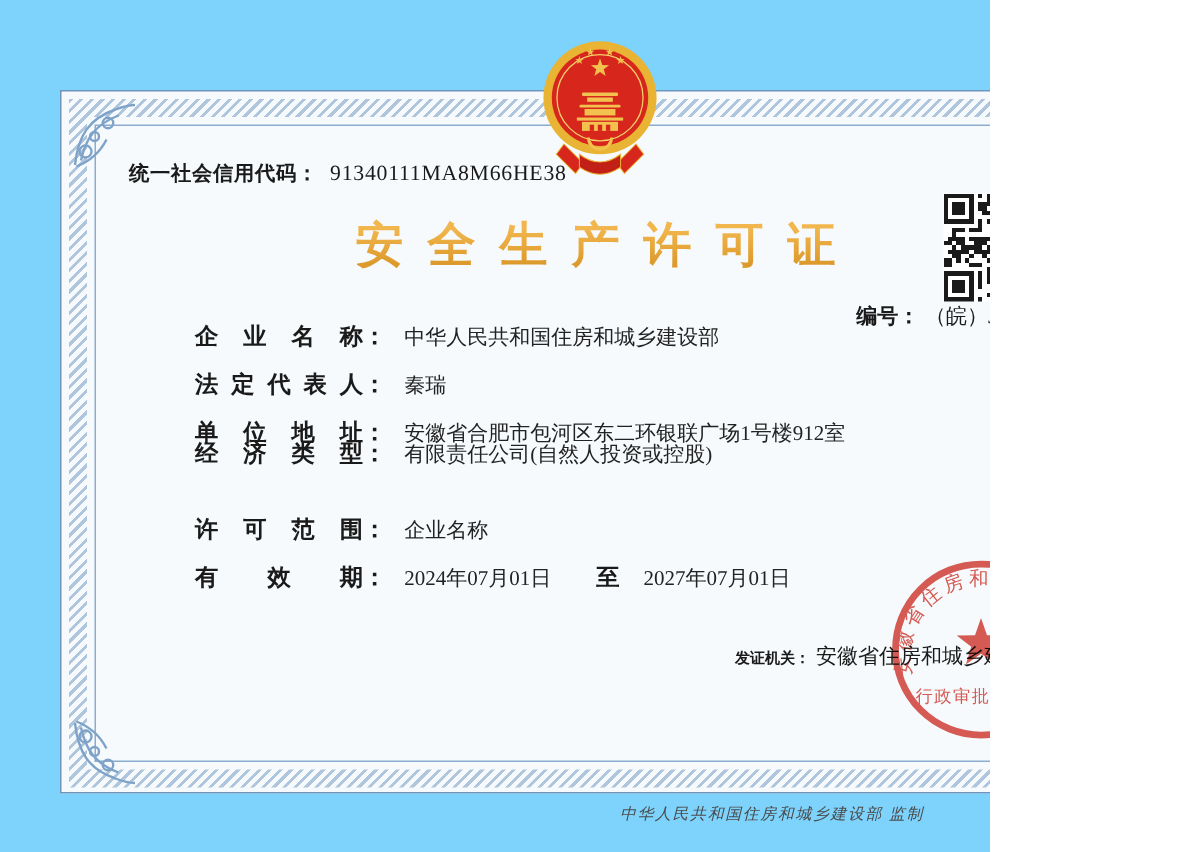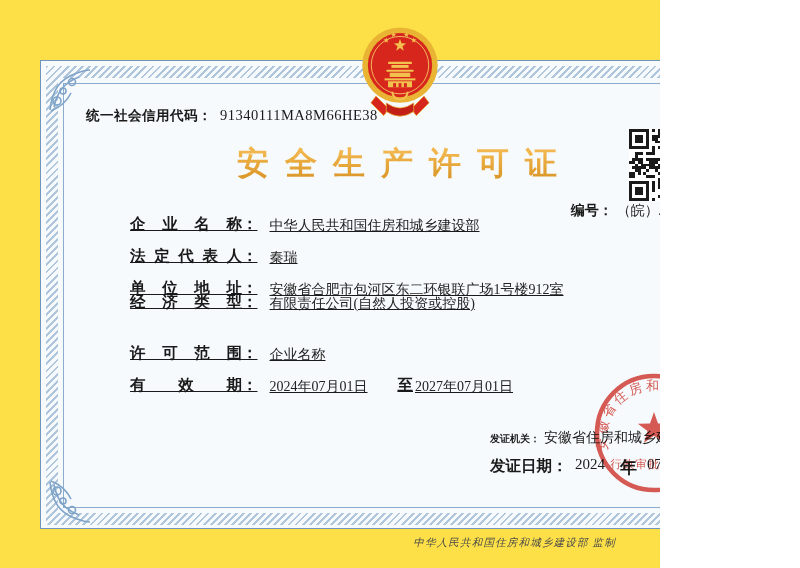--- a/index.html
+++ b/index.html
@@ -1,16 +1,16 @@
 <!DOCTYPE html>
 <html><head>
 <meta charset="utf-8">
 <style>
   html,body{margin:0;padding:0;background:#ffffff;}
-  .cert{position:relative;width:660px;height:568px;background:#fde047;overflow:hidden;
+  .cert{position:relative;width:660px;height:568px;background:#7dd3fc;overflow:hidden;
         font-family:"Liberation Sans",sans-serif;color:#1a1a1a;}
   
   .frame-outer{position:absolute;left:40px;top:60px;width:713px;height:469px;
                background:#f6fafc;border:1.5px solid #6e95bd;box-sizing:border-box;}
   .frame-lace{position:absolute;left:46px;top:66px;width:703px;height:459px;box-sizing:border-box;
               border:12px solid transparent;
               border-image:repeating-linear-gradient(135deg,rgba(127,163,200,.6) 0 2px,rgba(127,163,200,0) 2px 5px) 12;}
   .frame-inner{position:absolute;left:63px;top:83px;width:669px;height:425px;
                border:1px solid #8bacce;box-sizing:border-box;}
   .corner{position:absolute;width:46px;height:46px;}
@@ -25,28 +25,28 @@
   .emblem{position:absolute;left:357px;top:24px;}
   .title-row{position:absolute;left:0;top:142px;width:796px;text-align:center;}
   .title{font-size:32px;font-weight:bold;letter-spacing:16px;padding-left:14px;
          background:linear-gradient(#f1b64d 20%,#dd9a2c 85%);
          -webkit-background-clip:text;background-clip:text;color:transparent;}
   .serial-row{position:absolute;left:0;top:202px;width:792px;text-align:right;font-size:14px;padding-left:16px;}
   .serial-label{font-weight:bold;}
   .serial-value{font-family:"Liberation Serif",serif;}
   .qr{position:absolute;left:629px;top:129px;width:72px;height:72px;background:#fff;}
   
-  .frow{position:absolute;left:130px;display:flex;align-items:flex-end;white-space:nowrap;text-decoration:underline;}
+  .frow{position:absolute;left:130px;display:flex;align-items:center;white-space:nowrap;}
   .flabel{display:inline-block;width:112px;font-weight:bold;font-size:15.5px;
           text-align:justify;text-align-last:justify;}
   .fcolon{font-weight:bold;font-size:15.5px;}
   .fvalue{font-family:"Liberation Serif",serif;font-size:14px;margin-left:12px;color:#222;}
   .vfrom{display:inline-block;width:128px;}
   .vto-label{font-weight:bold;font-size:15.5px;font-family:"Liberation Sans",sans-serif;}
-  .vto{margin-left:2px;}
+  .vto{margin-left:16px;}
   
   .authority-row{position:absolute;left:490px;top:429px;display:flex;align-items:baseline;white-space:nowrap;}
   .iss-label{font-weight:bold;font-size:10px;}
   .authority-value{font-family:"Liberation Serif",serif;font-size:14px;margin-left:4px;}
   .date-row{position:absolute;left:0;top:456px;width:800px;height:24px;}
   .date-row span{position:absolute;top:0;}
   .d-label{left:490px;font-weight:bold;font-size:15.5px;}
   .d-num{font-family:"Liberation Serif",serif;font-size:15px;}
   .d-year{left:575px;}
   .d-month{left:647px;}
@@ -512,29 +512,20 @@
     <span class="vto-label">至</span>
     <span class="fvalue vto">2027年07月01日</span>
   </div>
 
   <div class="authority-row">
     <span class="iss-label">发证机关</span>
       <span class="iss-label">：</span>
     <span class="authority-value">安徽省住房和城乡建设厅</span>
   </div>
 
-  <div class="date-row">
-    <span class="d-label"><b>发证日期</b><b>：</b></span>
-    <span class="d-num d-year">2024</span>
-    <span class="d-unit d-u1">年</span>
-    <span class="d-num d-month">07</span>
-    <span class="d-unit d-u2">月</span>
-    <span class="d-num d-day">01</span>
-    <span class="d-unit d-u3">日</span>
-  </div>
 
   <svg class="seal" width="132" height="132" viewBox="0 0 132 132">
     <circle cx="66" cy="66" r="57" fill="none" stroke="#d8453c" stroke-width="4.5"></circle>
     <defs>
       <path id="sealArc" d="M22,90 A48,48 0 1 1 110,90" fill="none"></path>
     </defs>
     <text font-size="13" letter-spacing="3" font-family="Liberation Serif,serif">
       <textPath href="#sealArc" startOffset="50%" text-anchor="middle">安徽省住房和城乡建设厅</textPath>
     </text>
     <polygon fill="#d8453c" points="66.0,45.0 62.0,56.5 49.8,56.7 59.5,64.1 56.0,75.8 66.0,68.8 76.0,75.8 72.5,64.1 82.2,56.7 70.0,56.5"></polygon>

